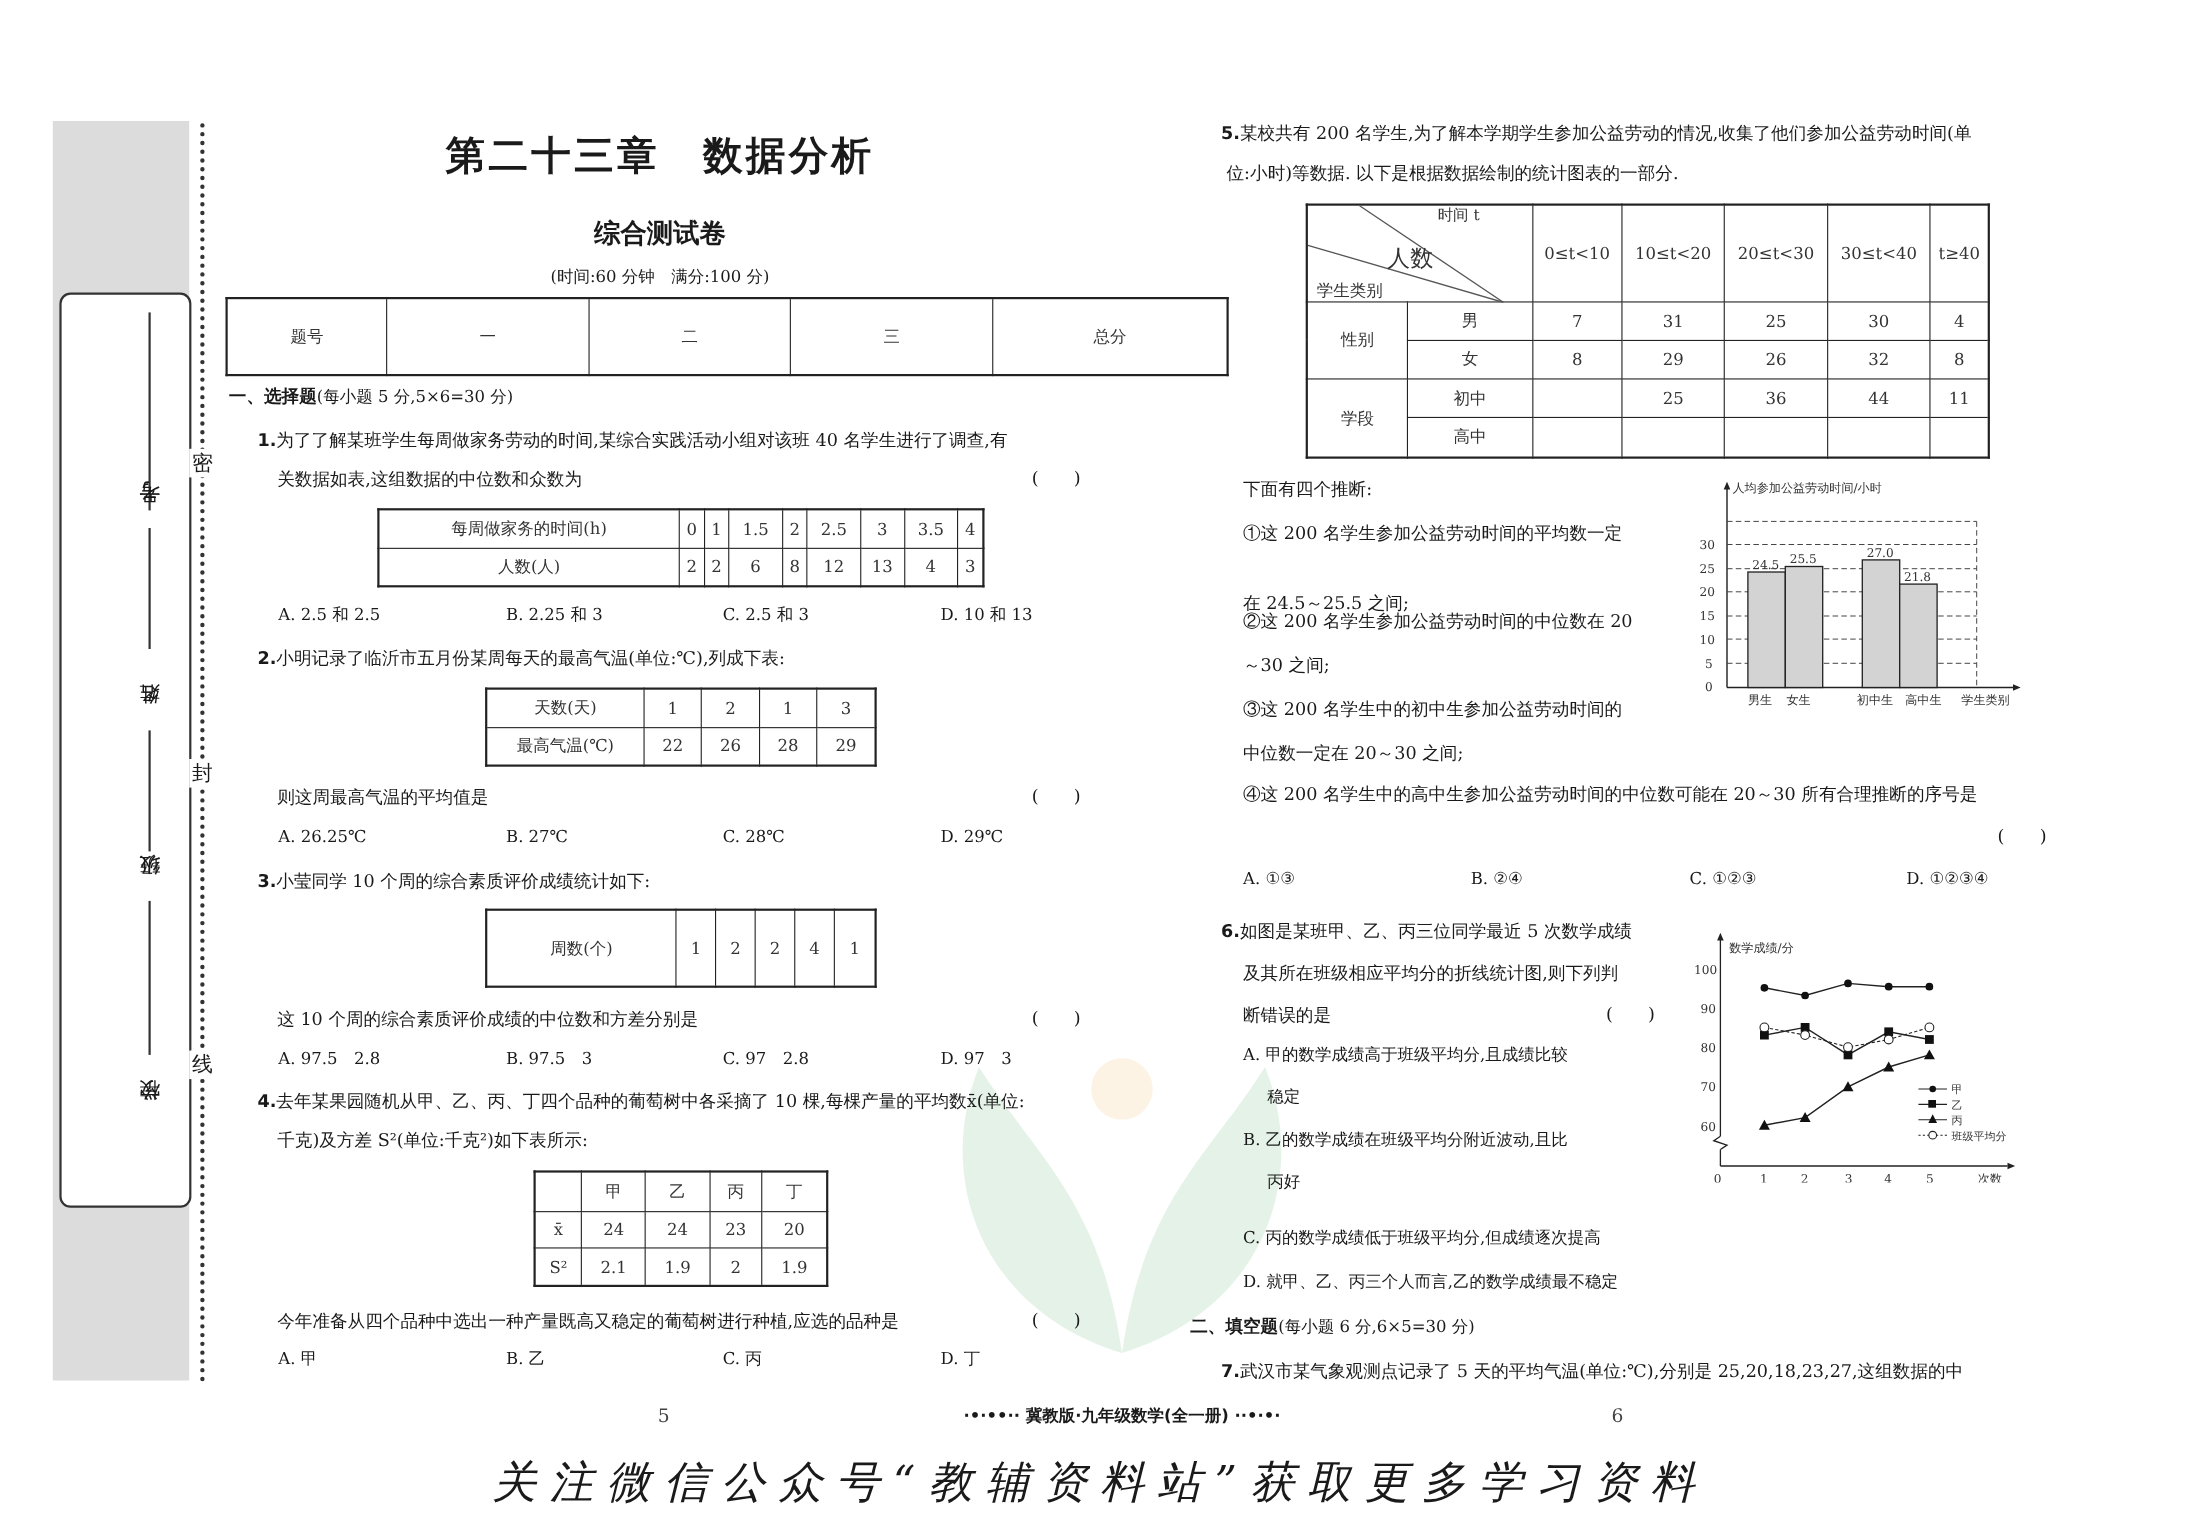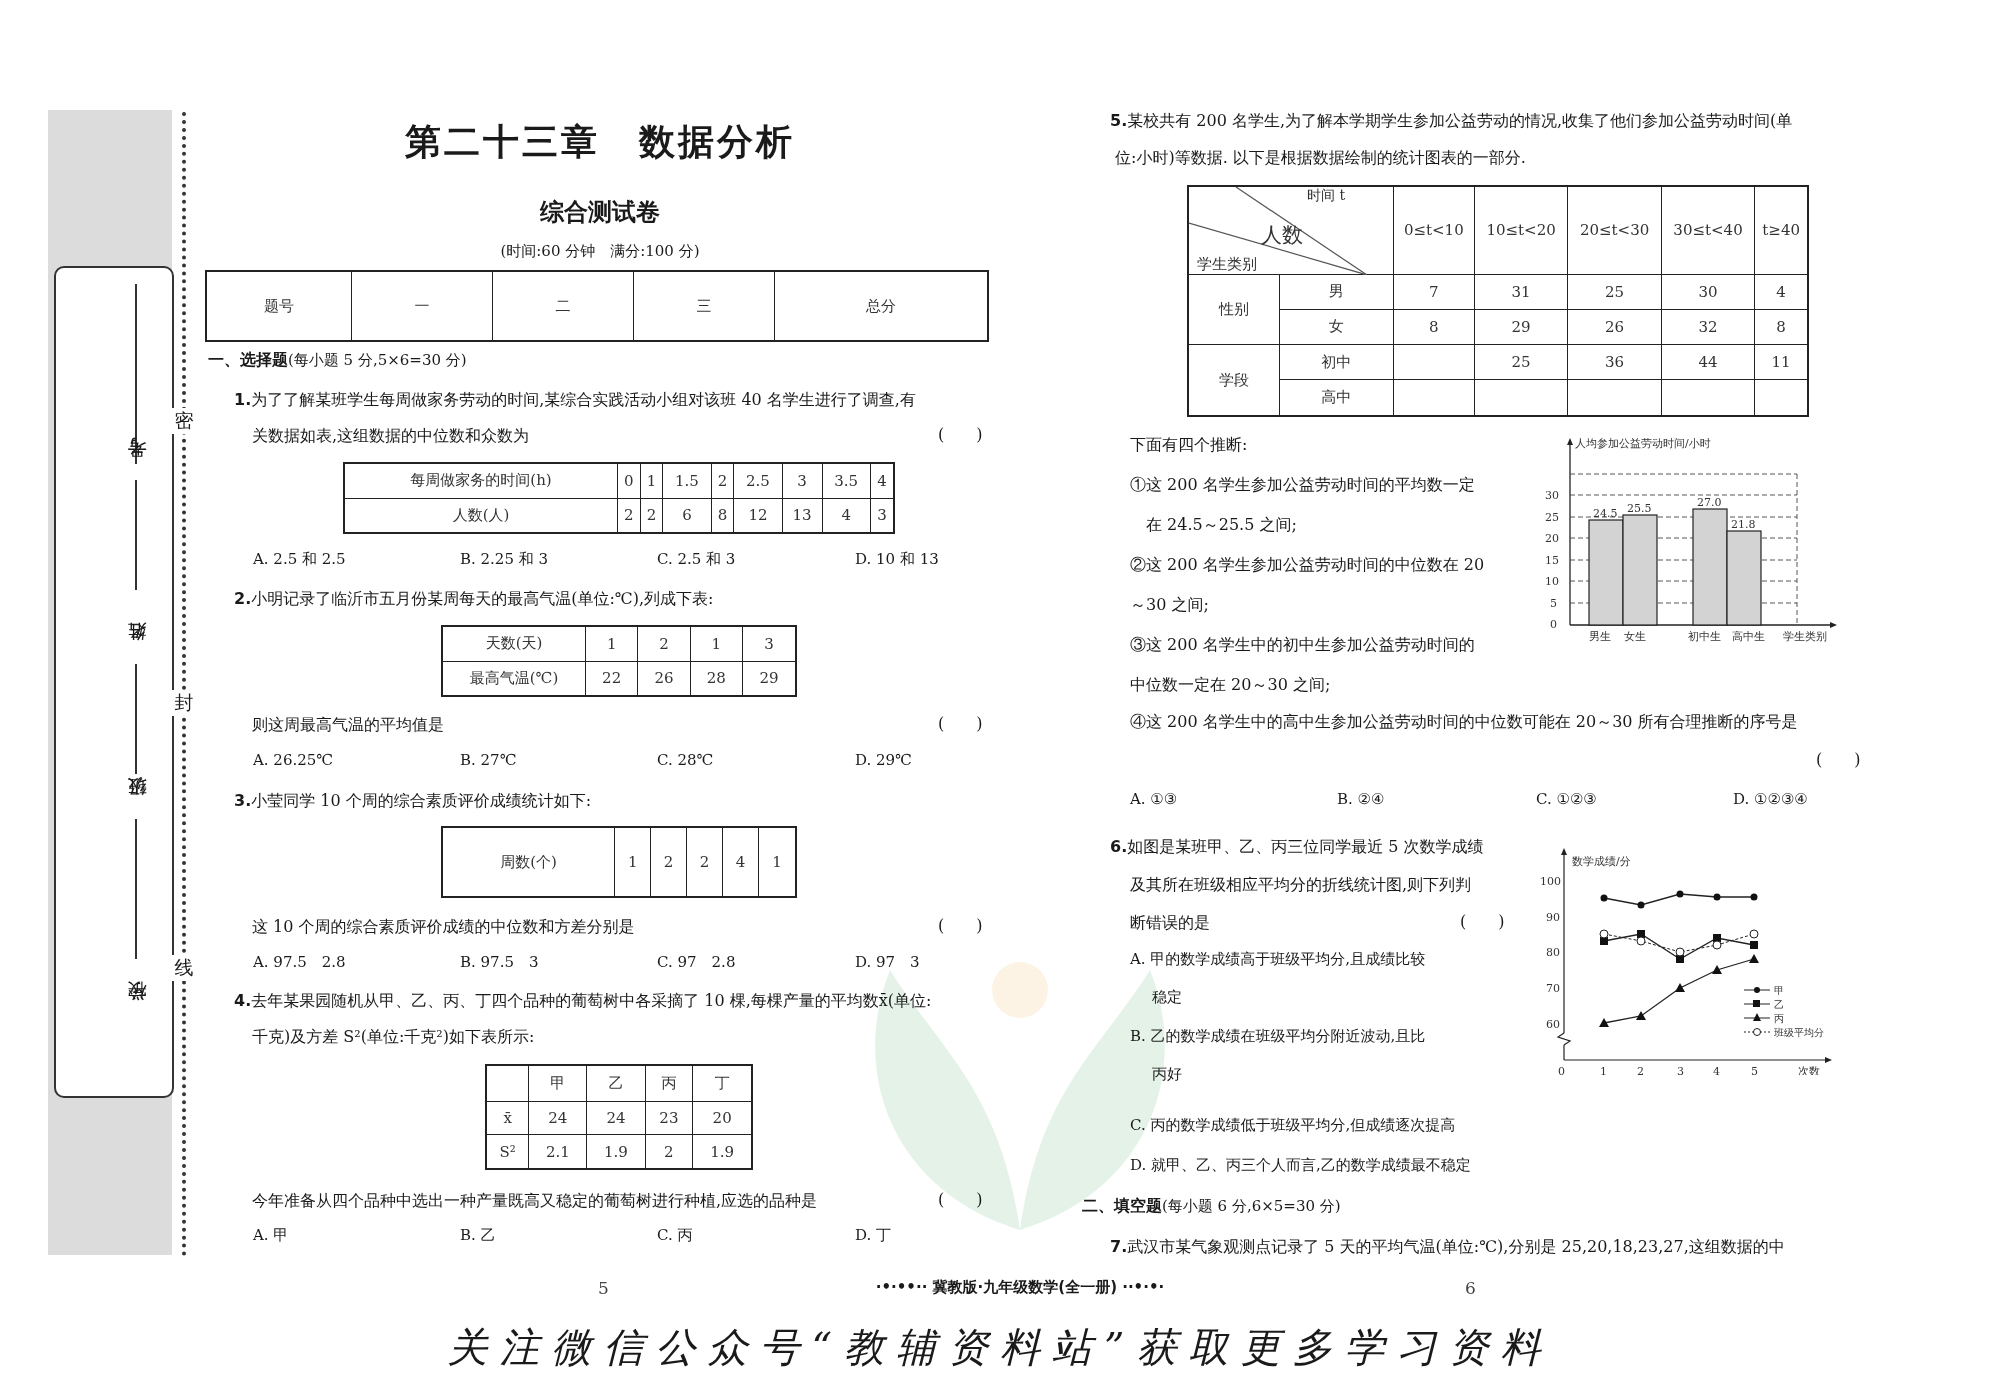--- a/index.html
+++ b/index.html
@@ -14,21 +14,21 @@
   .bind-label{writing-mode:vertical-rl;transform:rotate(180deg);font-size:19px;font-family:"DejaVu Sans",sans-serif;padding:8px 0;}
   .dots{left:182px;top:112px;width:0;height:1145px;border-left:4px dotted #333;}
   .seal{left:172px;width:24px;background:#fff;font-size:19px;font-family:"DejaVu Sans",sans-serif;text-align:center;}
   
   .title{left:200px;top:118px;width:800px;text-align:center;font-size:36px;font-weight:bold;letter-spacing:3px;font-family:"DejaVu Sans",sans-serif;}
   .subtitle{left:200px;top:196px;width:800px;text-align:center;font-size:24px;font-weight:bold;font-family:"DejaVu Sans",sans-serif;}
   .time{left:200px;top:242px;width:800px;text-align:center;font-size:15px;}
   table{border-collapse:collapse;}
   td,th{border:1.5px solid #222;text-align:center;font-weight:normal;font-size:15px;color:#333;}
   .outer{border:2.5px solid #222;}
-  .score-tbl{left:205px;top:270px;width:784px;height:72px;}
+  .score-tbl{left:205px;top:270px;width:912px;height:72px;}
   .score-tbl td{height:34px;}
   .section{font-size:15px;}
   .section b{font-family:"DejaVu Sans",sans-serif;font-size:16px;}
   .q{font-size:16px;line-height:22px;}
   .qnum{font-weight:bold;font-family:"DejaVu Sans",sans-serif;}
   .paren{font-size:16px;}
   .opt{font-size:15px;}
   .tbl1{left:343px;top:462px;width:552px;height:72px;padding-left:16px;}
   .tbl2{left:441px;top:625px;width:356px;height:72px;}
   .tbl3{left:441px;top:826px;width:356px;height:72px;}
@@ -270,21 +270,21 @@
     <td></td>
     <td></td>
     <td></td>
     <td></td>
   </tr>
 </tbody>
   </table>
 
 <div class="abs q" style="left:1130px;top:434px;">下面有四个推断:</div>
 <div class="abs q" style="left:1130px;top:474px;">①这 200 名学生参加公益劳动时间的平均数一定</div>
-<div class="abs q" style="left:1130px;top:514px;margin-left:16px;">在 24.5～25.5 之间;</div>
+<div class="abs q" style="left:1130px;top:538px;">在 24.5～25.5 之间;</div>
 <div class="abs q" style="left:1130px;top:554px;">②这 200 名学生参加公益劳动时间的中位数在 20</div>
 <div class="abs q" style="left:1130px;top:594px;">～30 之间;</div>
 <div class="abs q" style="left:1130px;top:634px;">③这 200 名学生中的初中生参加公益劳动时间的</div>
 <div class="abs q" style="left:1130px;top:674px;">中位数一定在 20～30 之间;</div>
 <div class="abs q" style="left:1130px;top:711px;">④这 200 名学生中的高中生参加公益劳动时间的中位数可能在 20～30 所有合理推断的序号是</div>
 <div class="abs paren" style="left:1816px;top:750px;">(　　)</div>
 <div class="abs opt" style="left:1130px;top:790px;">A. ①③</div>
 <div class="abs opt" style="left:1337px;top:790px;">B. ②④</div>
 <div class="abs opt" style="left:1536px;top:790px;">C. ①②③</div>
 <div class="abs opt" style="left:1733px;top:790px;">D. ①②③④</div>

